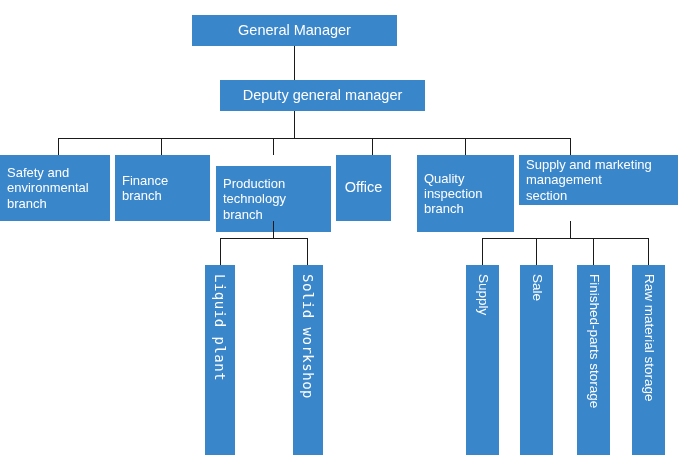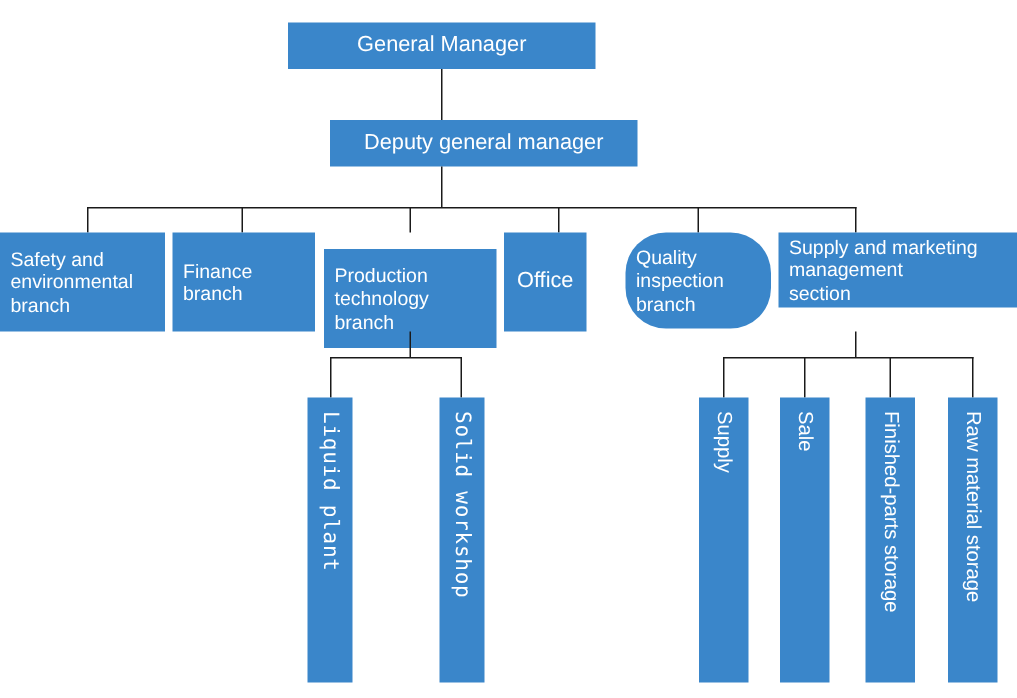--- a/index.html
+++ b/index.html
@@ -109,21 +109,21 @@
   <div class="node h" style="left:216px; top:166px; width:115px; height:66px;">
     <span class="label">Production
 technology
 branch</span>
   </div>
 
   <div class="node h center" style="left:336px; top:155px; width:55px; height:66px;">
     <span class="label">Office</span>
   </div>
 
-  <div class="node h" style="left:417px; top:155px; width:97px; height:64px;border-radius:27px;">
+  <div class="node h" style="left:417px; top:155px; width:97px; height:77px;">
     <span class="label">Quality
 inspection
 branch</span>
   </div>
 
   <div class="node h" style="left:519px; top:155px; width:159px; height:50px;">
     <span class="label">Supply and marketing
 management
 section</span>
   </div>

